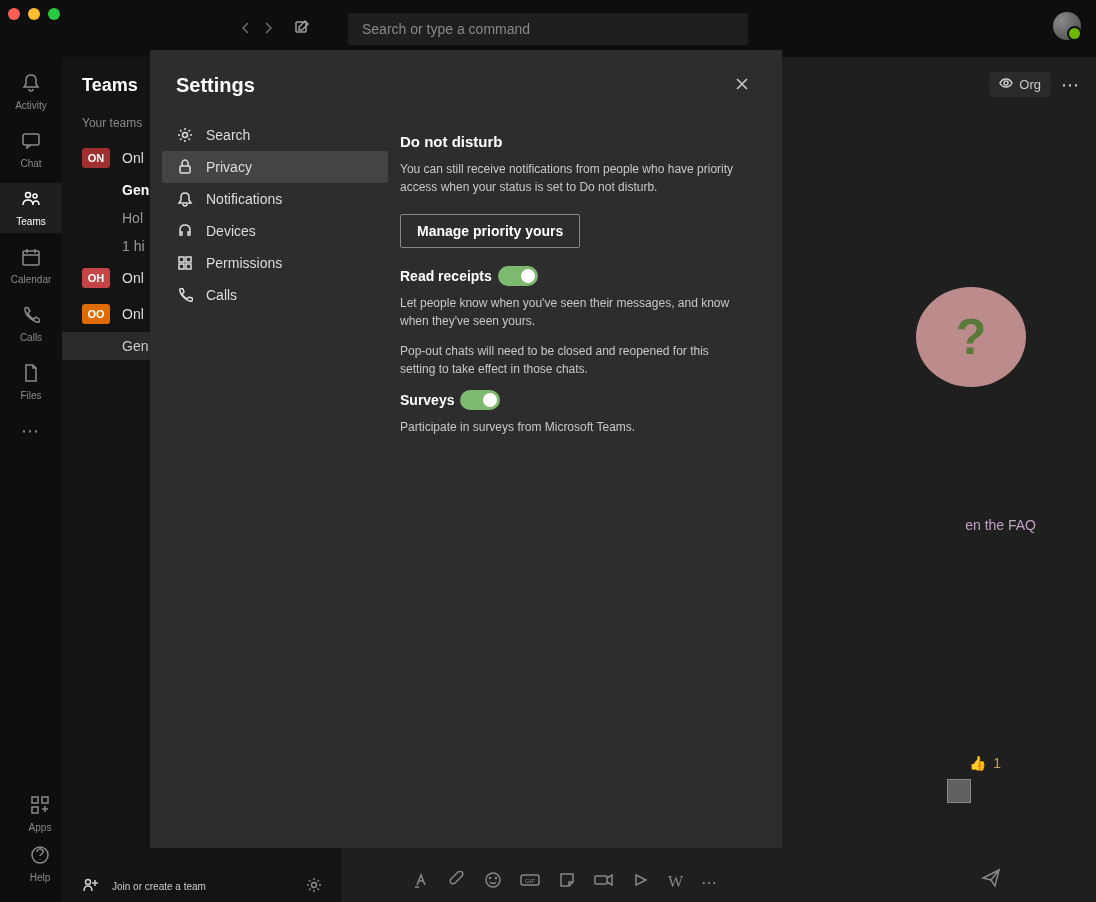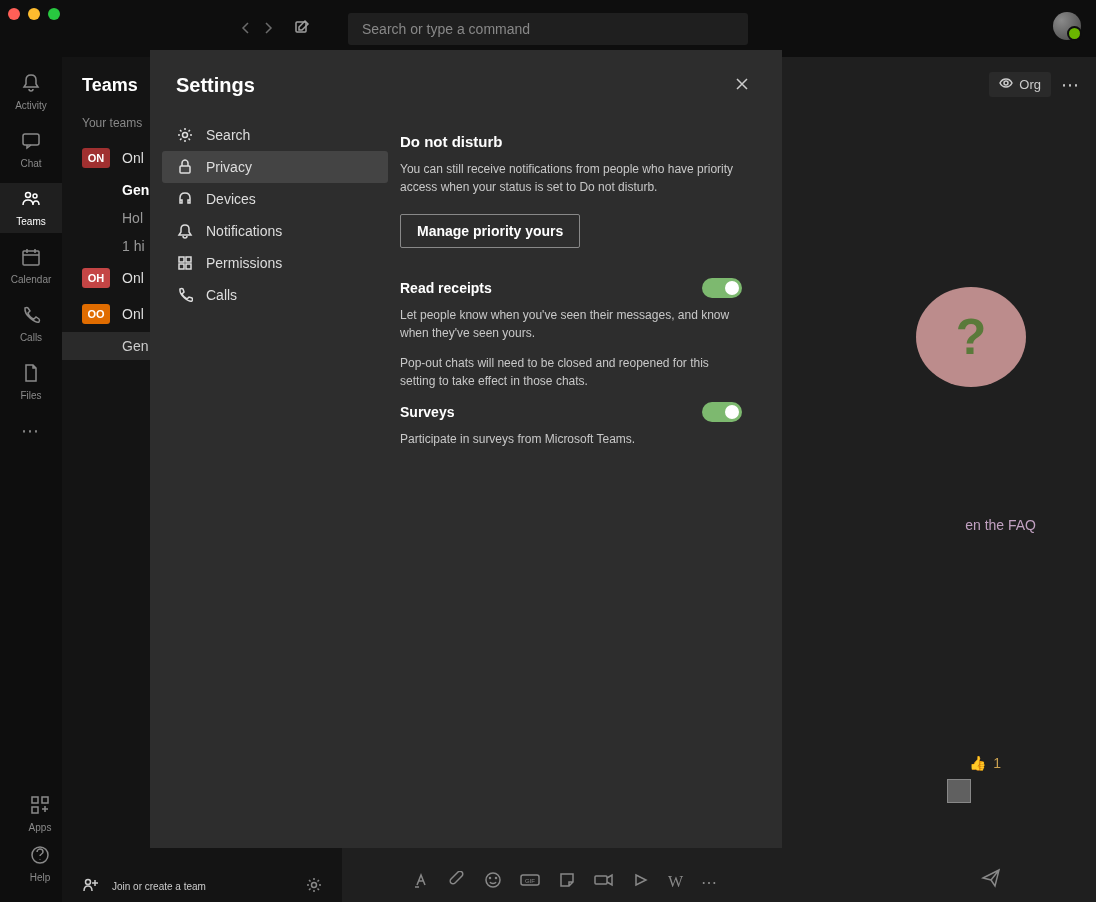--- a/index.html
+++ b/index.html
@@ -341,23 +341,22 @@
       font-weight: 600;
       border-radius: 2px;
       cursor: pointer;
       margin-top: 6px;
       margin-bottom: 18px;
     }
     .toggle-row {
       display: flex;
       align-items: center;
       gap: 6px;
-      margin-top: 12px;
+      margin-top: 0;
       margin-bottom: 8px;
-      justify-content: space-between;
     }
     .toggle-label {
       font-size: 14px;
       font-weight: 700;
       color: #fff;
     }
     .toggle {
       width: 40px;
       height: 20px;
       border-radius: 20px;
@@ -610,32 +609,32 @@
         <svg width="16" height="16" viewBox="0 0 16 16">
             <rect x="3" y="7" width="10" height="7" rx="1"></rect>
             <path d="M5 7 L5 4 C5 2 7 1 8 1 C9 1 11 2 11 4 L11 7"></path>
           </svg>
       </span>
       <span>Privacy</span>
     </div>
     <div class="settings-nav-item">
       <span class="nav-icon">
         <svg width="16" height="16" viewBox="0 0 16 16">
-            <path d="M3 9 L3 7 C3 4 5 2 8 2 C11 2 13 4 13 7 L13 9 M3 9 L3 12 L5 12 L5 9 Z M13 9 L13 12 L11 12 L11 9 Z"></path>
-          </svg>
-      </span>
-      <span>Devices</span>
+            <path d="M8 2 C6 2 4 3 4 6 L4 9 L2 12 L14 12 L12 9 L12 6 C12 3 10 2 8 2 Z M6 13 A2 2 0 0 0 10 13"></path>
+          </svg>
+      </span>
+      <span>Notifications</span>
     </div>
     <div class="settings-nav-item">
       <span class="nav-icon">
         <svg width="16" height="16" viewBox="0 0 16 16">
-            <path d="M8 2 C6 2 4 3 4 6 L4 9 L2 12 L14 12 L12 9 L12 6 C12 3 10 2 8 2 Z M6 13 A2 2 0 0 0 10 13"></path>
-          </svg>
-      </span>
-      <span>Notifications</span>
+            <path d="M3 9 L3 7 C3 4 5 2 8 2 C11 2 13 4 13 7 L13 9 M3 9 L3 12 L5 12 L5 9 Z M13 9 L13 12 L11 12 L11 9 Z"></path>
+          </svg>
+      </span>
+      <span>Devices</span>
     </div>
     <div class="settings-nav-item">
       <span class="nav-icon">
         <svg width="16" height="16" viewBox="0 0 16 16">
             <rect x="2" y="2" width="5" height="5"></rect>
             <rect x="9" y="2" width="5" height="5"></rect>
             <rect x="2" y="9" width="5" height="5"></rect>
             <rect x="9" y="9" width="5" height="5"></rect>
           </svg>
       </span>

